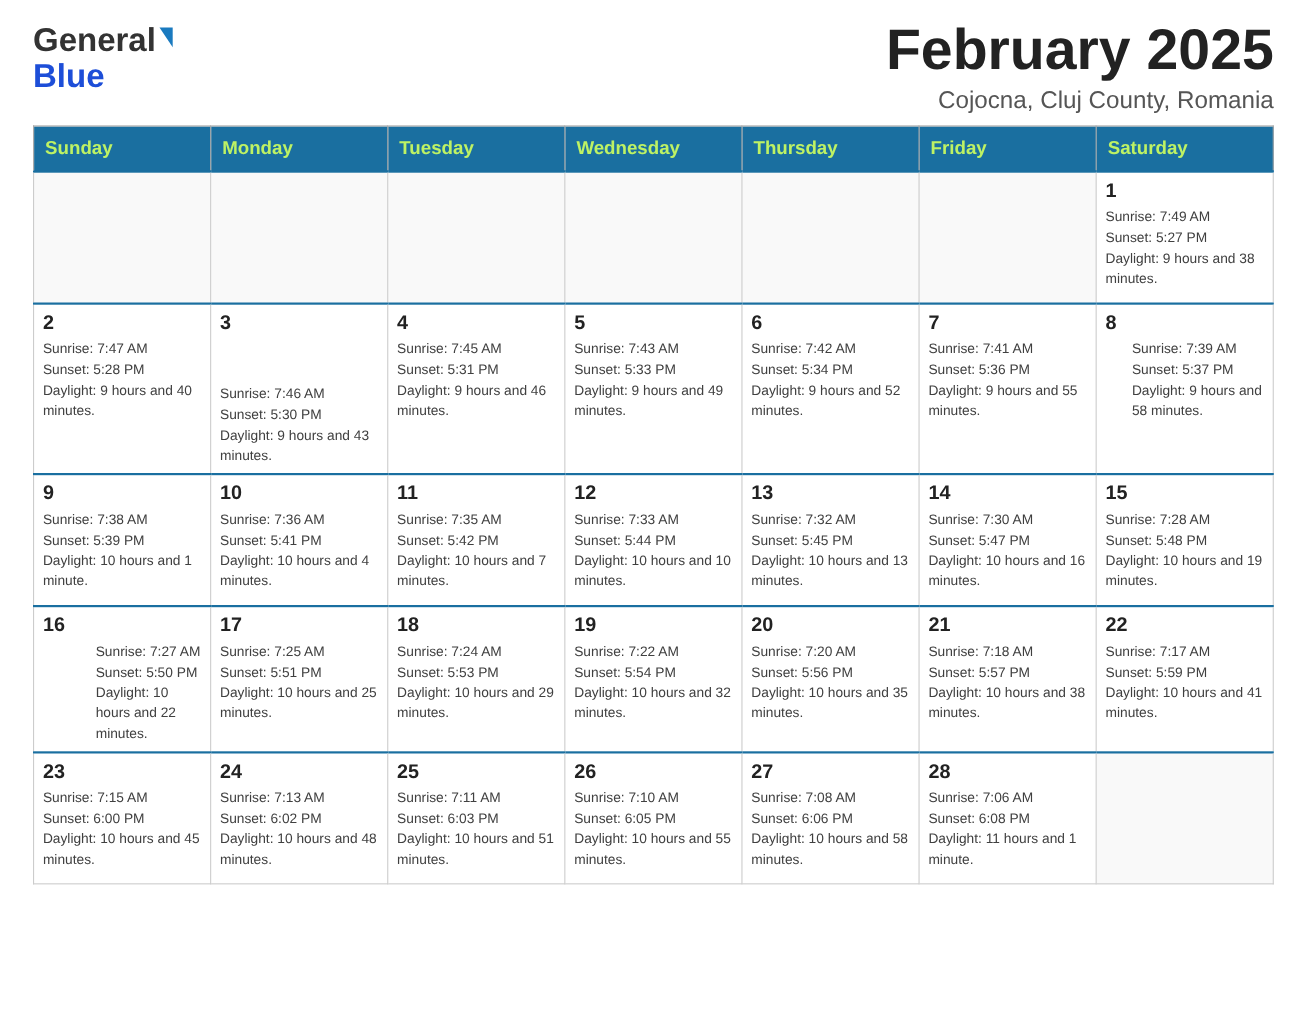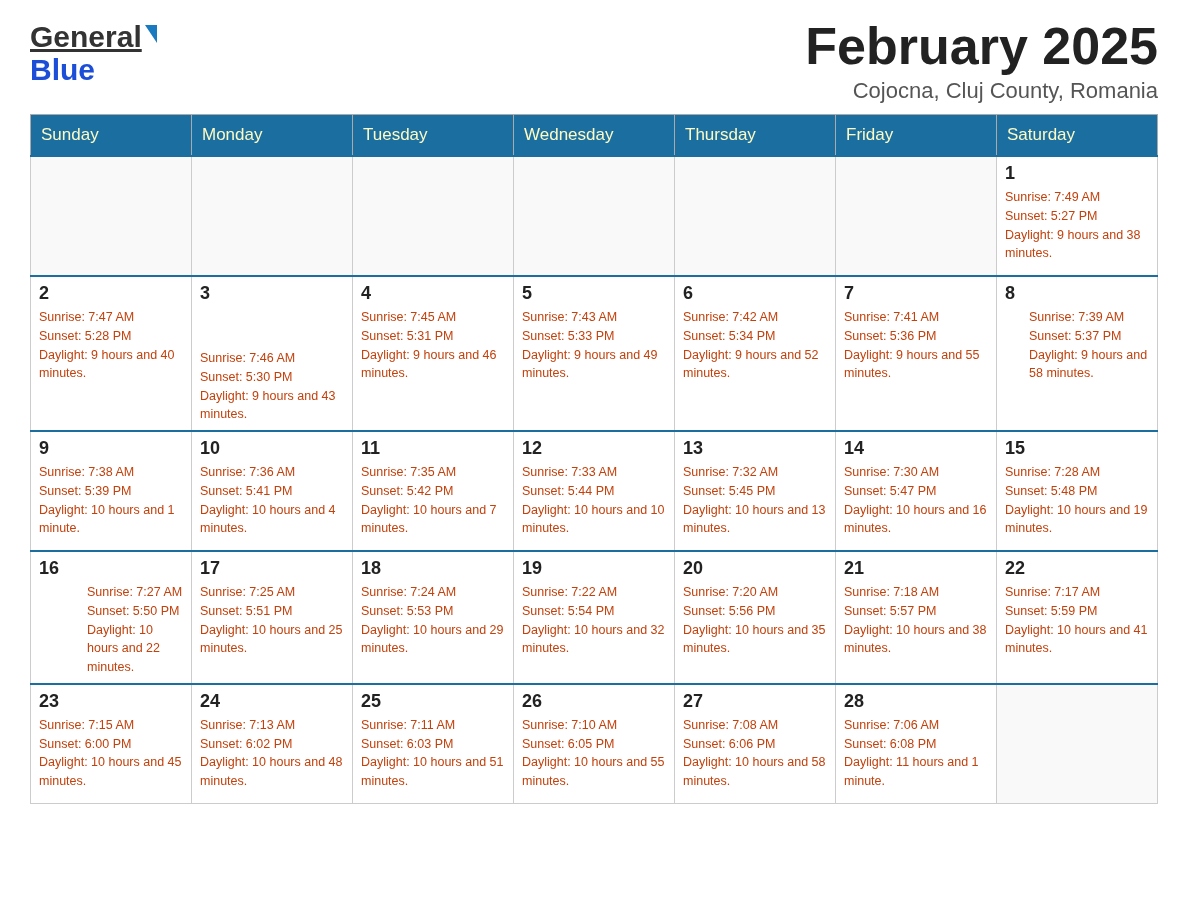--- a/index.html
+++ b/index.html
@@ -37,25 +37,25 @@
       color: #555;
       margin-top: 6px;
     }
     .calendar {
       width: 100%;
       border-collapse: collapse;
       margin-top: 10px;
     }
     .calendar th {
       background-color: #1a6fa0;
-      color: #fef9c3;
+      color: #bef264;
       text-align: left;
       padding: 10px 10px;
       font-size: 17px;
-      font-weight: normal;
+      font-weight: bold;
       border: 1px solid #aaa;
     }
     .calendar td {
       vertical-align: top;
       border: 1px solid #ccc;
       padding: 6px 8px;
       width: calc(100% / 7);
       min-height: 110px;
       height: 120px;
     }
@@ -64,33 +64,32 @@
     }
     .day-num {
       font-size: 18px;
       font-weight: bold;
       color: #222;
       display: block;
       margin-bottom: 4px;
     }
     .day-info {
       font-size: 12.5px;
-      color: #c2410c;
+      color: #404040;
       line-height: 1.5;
     }
     .empty-cell {
       background: #f9f9f9;
     }
     .week-row td {
       border-top: 2px solid #1a6fa0;
     }
     .logo-row {
       display: flex;
       align-items: center;
-      text-decoration: underline;
     }
     .logo-text-general {
       font-size: 30px;
       font-weight: bold;
       color: #333;
     }
     .logo-arrow {
       display: inline-block;
       width: 0;
       height: 0;

